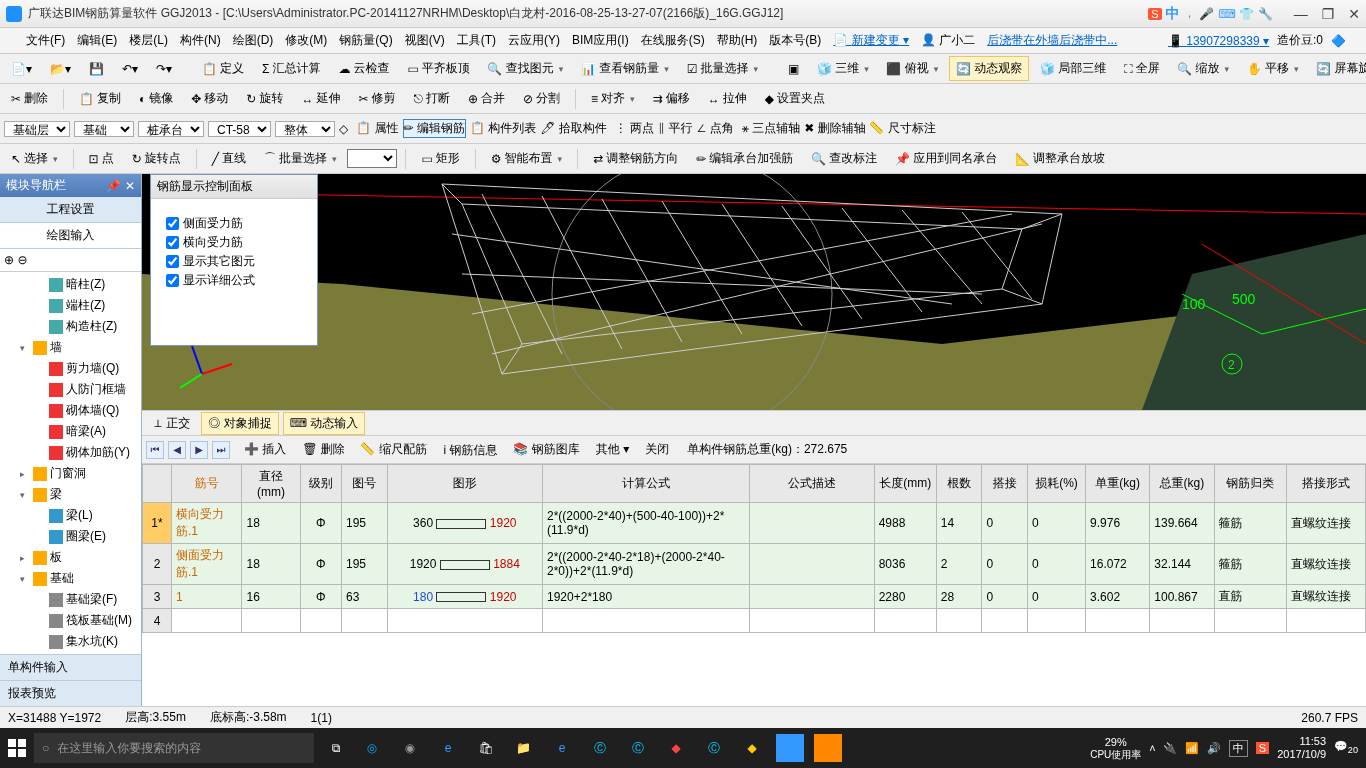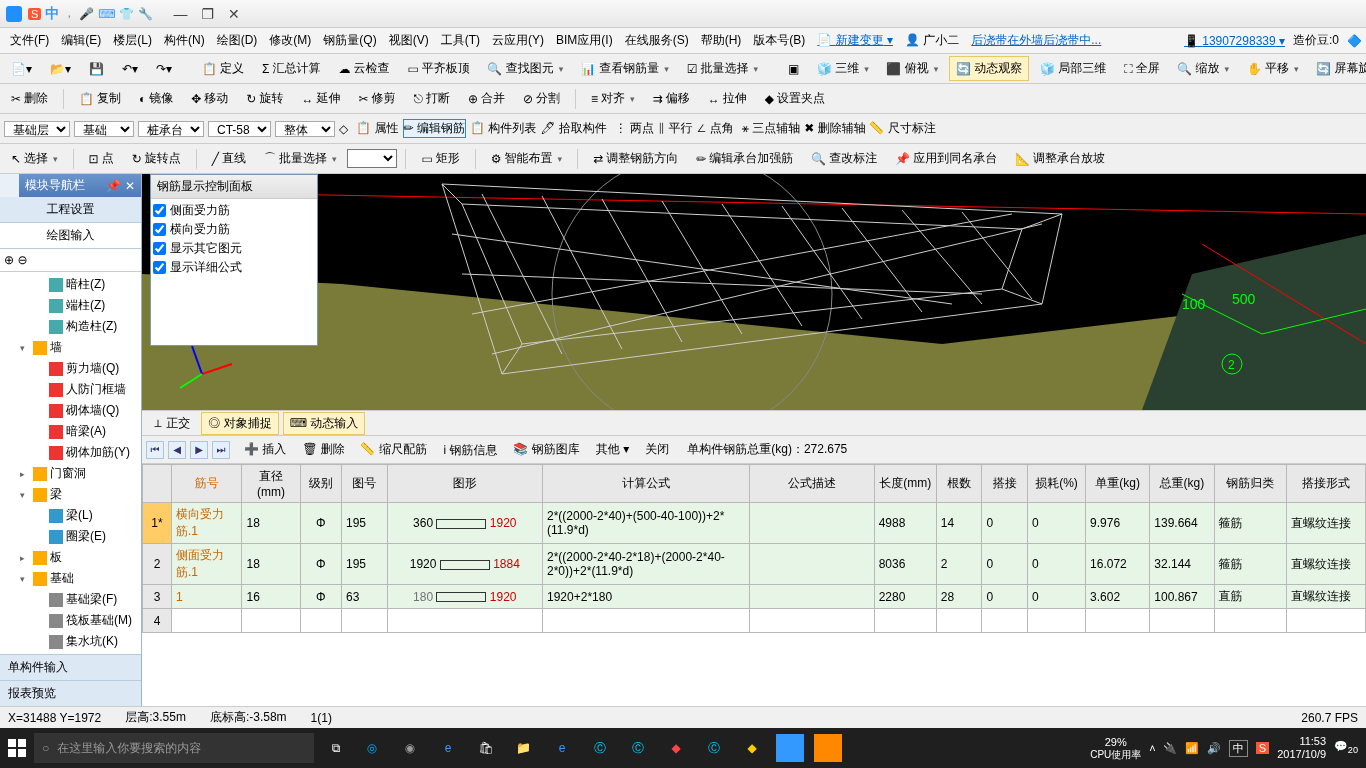--- a/index.html
+++ b/index.html
@@ -7,58 +7,58 @@
 
 .titlebar { height: 28px; background: linear-gradient(#f8f8f8,#e8e8e8); display: flex; align-items: center; padding: 0 6px; border-bottom: 1px solid #ccc; }
 .titlebar .appicon { width: 16px; height: 16px; background: #1e90ff; border-radius: 3px; margin-right: 6px; }
 .titlebar .title { flex: 1; font-size: 12px; color: #333; white-space: nowrap; overflow: hidden; }
 .titlebar .ime-ind { display:flex; gap:4px; align-items:center; margin-right: 20px; color:#888;}
 .titlebar .ime-ind .red { background:#ff5533;color:#fff;padding:0 3px;border-radius:2px;font-size:11px;}
 .titlebar .ime-ind .blue { color:#3399ff;font-weight:bold;font-size:14px;}
 .titlebar .winbtns { display: flex; gap: 14px; font-size: 14px; color: #444; }
 .titlebar .winbtns span { cursor: pointer; }
 
-.menubar { height: 26px; background: #f4f4f4; display: flex; align-items: center; padding: 0 4px; border-bottom: 1px solid #ccc; }
+.menubar { height: 26px; background: #f4f4f4; display: flex; align-items: center; padding: 0 20px; border-bottom: 1px solid #ccc; }
 .menubar .mitem { padding: 3px 6px; cursor: pointer; white-space: nowrap; }
 .menubar .right { margin-left: auto; display: flex; align-items: center; gap: 8px; }
 .menubar .link { color: #0066cc; text-decoration: underline; cursor: pointer; }
 
 .toolbar { height: 30px; background: #f0f0f0; border-bottom: 1px solid #ccc; display: flex; align-items: center; padding: 0 4px; gap: 4px; }
 .toolbar .sep { width: 1px; height: 20px; background: #ccc; margin: 0 4px; }
 .toolbar .tbtn { padding: 3px 6px; cursor: pointer; display: flex; align-items: center; gap: 3px; white-space: nowrap; border: 1px solid transparent; }
 .toolbar .tbtn.active { background: #fff3c8; border: 1px solid #e8c860; }
 .toolbar .tbtn.dd::after { content: "▾"; font-size: 9px; margin-left: 2px; color: #666; }
 
 .selector-bar { height: 30px; background: #f0f0f0; border-bottom: 1px solid #ccc; display: flex; align-items: center; padding: 0 4px; gap: 4px; }
 .selector-bar select, .selector-bar .dropdown { height: 16px; border: 1px solid #aaa; background: #fff; padding: 0 4px; font-size: 12px; min-width: 60px; }
 
 .main { display: flex; height: 620px; }
 
 .sidebar { width: 142px; background: #eaf0f8; border-right: 1px solid #9ab5d4; display: flex; flex-direction: column; }
-.sidebar-header { background: linear-gradient(#6a94cc,#4e7ab8); color: #fff; padding: 3px 6px; font-size: 12px; display: flex; align-items: center; justify-content: space-between; margin-left: 19px; }
+.sidebar-header { background: linear-gradient(#6a94cc,#4e7ab8); color: #fff; padding: 3px 6px; font-size: 12px; display: flex; align-items: center; justify-content: space-between; }
 .sidebar-header .pin { cursor: pointer; }
 .sidebar-tab { padding: 4px 8px; background: #dde8f5; border-bottom: 1px solid #b8ccdf; cursor: pointer; text-align: center; }
 .sidebar-tab.active { background: #fff; }
 .sidebar-tree { flex: 1; overflow: auto; background: #fff; padding: 2px 0; }
 .tree-item { padding: 2px 4px 2px 24px; cursor: pointer; display: flex; align-items: center; gap: 3px; white-space: nowrap; }
 .tree-item.lvl1 { padding-left: 20px; }
 .tree-item.lvl2 { padding-left: 36px; }
 .tree-item .expand { width: 10px; display: inline-block; color: #666; font-size: 9px; }
 .tree-item .tico { width: 14px; height: 14px; display: inline-block; }
 .sidebar-bottom { }
 .sidebar-bottom .btab { padding: 4px 8px; background: #dde8f5; border-top: 1px solid #b8ccdf; cursor: pointer; text-align: left; }
 
 .content { flex: 1; display: flex; flex-direction: column; position: relative; }
 
 .viewport { height: 236px; background: #000; position: relative; overflow: hidden; }
 .viewport svg { width: 100%; height: 100%; }
 
 .panel-float { position: absolute; top: 0; left: 8px; width: 168px; background: #fff; border: 1px solid #7a96b8; z-index: 10; font-size: 12px; }
 .panel-float .pf-title { background: linear-gradient(#f0f0f0,#e0e0e0); padding: 3px 6px; border-bottom: 1px solid #ccc; }
-.panel-float .pf-body { padding: 2px; height: 146px; }
+.panel-float .pf-body { padding: 15px; height: 146px; }
 .panel-float label { display: block; padding: 1px 0; }
 .panel-float input[type=checkbox] { margin-right: 4px; vertical-align: middle; }
 
 .lower-toolbar { height: 26px; background: #f0f0f0; border-top: 1px solid #ccc; border-bottom: 1px solid #ccc; display: flex; align-items: center; padding: 0 4px; gap: 4px; }
 .lower-toolbar .ltbtn { padding: 2px 6px; cursor: pointer; border: 1px solid transparent; }
 .lower-toolbar .ltbtn.active { background: #fff3c8; border: 1px solid #e8c860; }
 
 .grid-toolbar { height: 28px; background: #f0f0f0; border-bottom: 1px solid #ccc; display: flex; align-items: center; padding: 0 4px; gap: 4px; }
 .grid-toolbar .navbtn { width: 18px; height: 18px; background: #e6f0fa; border: 1px solid #aac6e0; cursor: pointer; display:flex;align-items:center;justify-content:center;font-size:10px;color:#336; }
 .grid-toolbar .gtbtn { padding: 2px 6px; cursor: pointer; }
@@ -82,20 +82,21 @@
 .taskbar .tbicons { display: flex; gap: 10px; align-items: center; }
 .taskbar .tbicon { width: 28px; height: 28px; display:flex;align-items:center;justify-content:center; cursor:pointer;}
 .taskbar .tray { margin-left: auto; display: flex; align-items: center; gap: 8px; font-size: 11px; }
 .taskbar .datetime { text-align: right; line-height: 1.2; font-size: 11px; }
 </style>
 </head>
 <body>
 
 <div class="titlebar">
   <div class="appicon"></div>
+  <div class="title">广联达BIM钢筋算量软件 GGJ2013 - [C:\Users\Administrator.PC-20141127NRHM\Desktop\白龙村-2016-08-25-13-27-07(2166版)_16G.GGJ12]</div>
   <div class="ime-ind">
     <span class="red">S</span>
     <span class="blue">中</span>
     <span>，</span>
     <span style="color:#3399ff">🎤</span>
       <span style="color:#3399ff">⌨</span>
       <span style="color:#ff8833">👕</span>
       <span style="color:#3399ff">🔧</span>
   </div>
   <div class="winbtns">
@@ -495,21 +496,21 @@
               <td>32.144</td>
               <td>箍筋</td>
               <td>直螺纹连接</td>
             </tr>
             <tr>
               <td class="rownum">3</td>
       <td class="col-jh">1</td>
               <td>16</td>
               <td style="text-align:center">Φ</td>
               <td>63</td>
-      <td style="text-align:center"><span style="color:#737373">180</span> <span style="display:inline-block;border:1px solid #333;width:50px;height:10px;vertical-align:middle"></span> <span style="color:#c00">1920</span></td>
+      <td style="text-align:center"><span style="color:#1d4ed8">180</span> <span style="display:inline-block;border:1px solid #333;width:50px;height:10px;vertical-align:middle"></span> <span style="color:#c00">1920</span></td>
               <td>1920+2*180</td>
               <td></td>
       <td>2280</td>
               <td>28</td>
               <td>0</td>
               <td>0</td>
       <td>3.602</td>
               <td>100.867</td>
               <td>直筋</td>
               <td>直螺纹连接</td>

